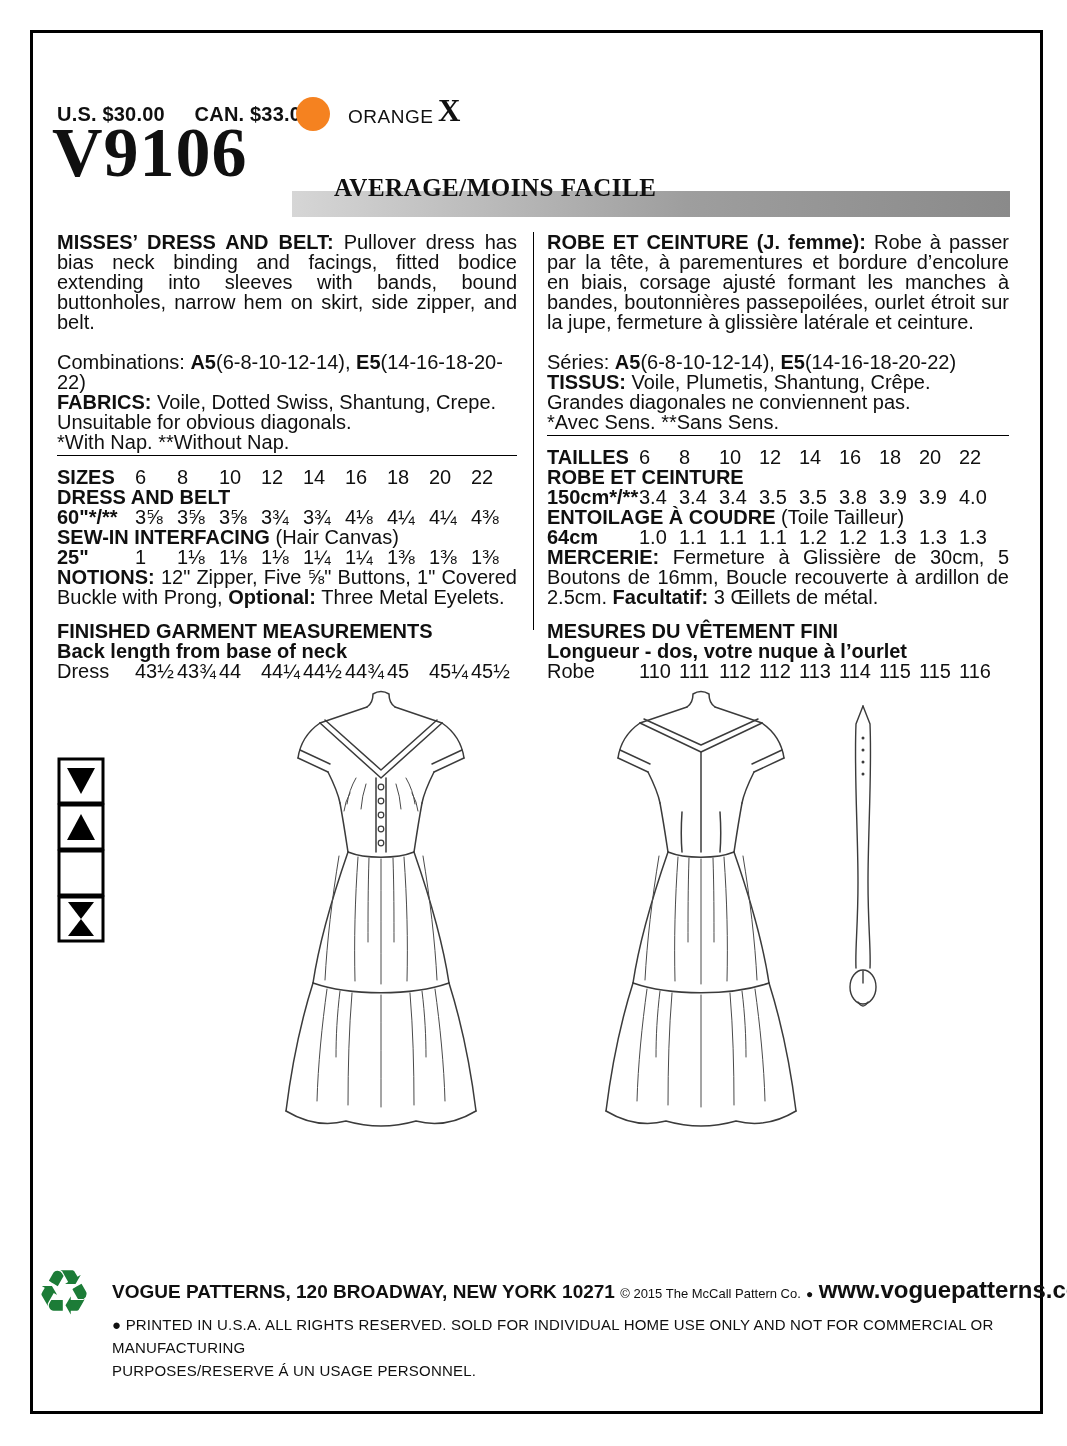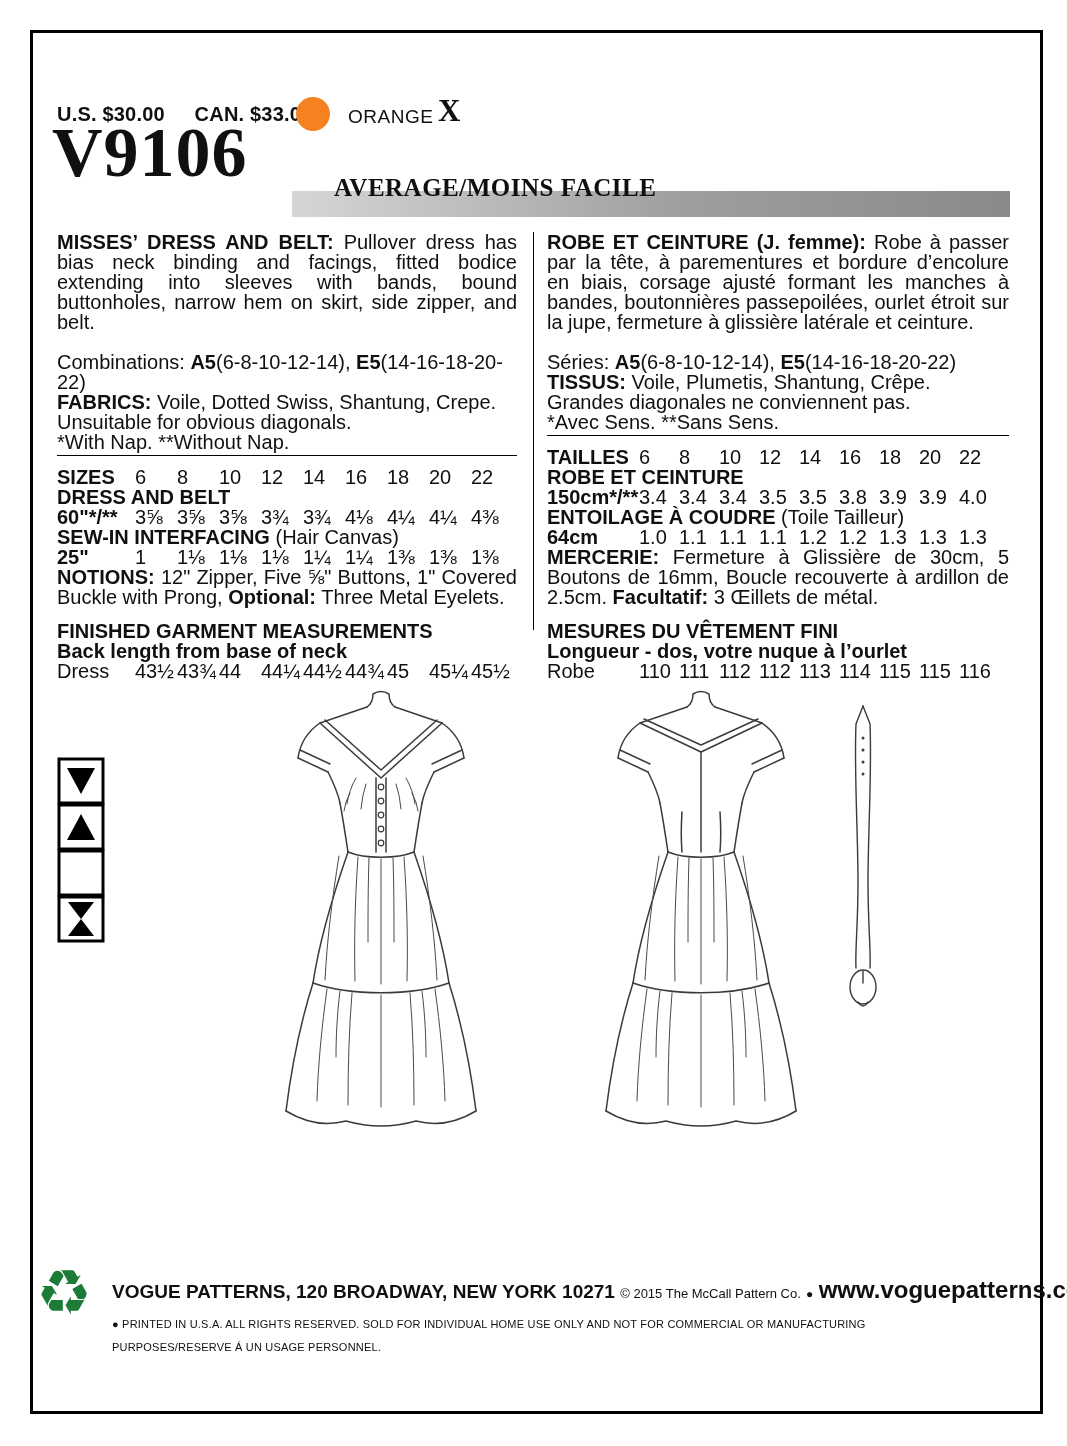--- a/index.html
+++ b/index.html
@@ -41,21 +41,21 @@
   .back{left:572px;top:688px;width:256px;height:455px}
   .belt{left:836px;top:700px;width:54px;height:320px}
   
   .footer-recycle{left:36px;top:1262px;font-size:62px;line-height:1;color:#1C7C37;font-family:"DejaVu Sans",sans-serif}
   .footer-text{left:112px;top:1276px;width:905px}
   .pub-line{font-size:19px;white-space:nowrap}
   .pub-line .pub{font-weight:bold}
   .pub-line .copy{font-size:13px}
   .pub-line .dot-sep{font-size:12px}
   .pub-line .site{font-weight:bold;font-size:24px}
-  .legal{font-size:11px;line-height:23px;margin-top:9px;letter-spacing:.2px}
+  .legal{font-size:15px;line-height:23px;margin-top:9px;letter-spacing:.2px}
 </style>
 </head>
 <body>
 
 <div class="page">
   <div class="abs frame"></div>
 
   <div class="abs prices">
     <span>U.S. $30.00</span>
     <span>CAN. $33.00</span>

